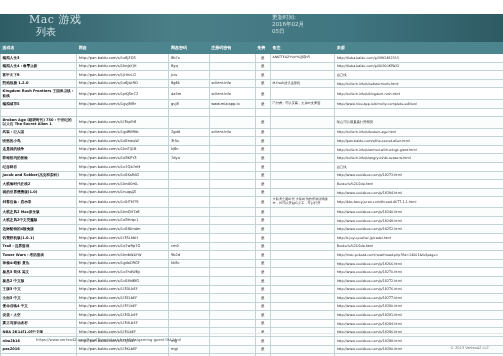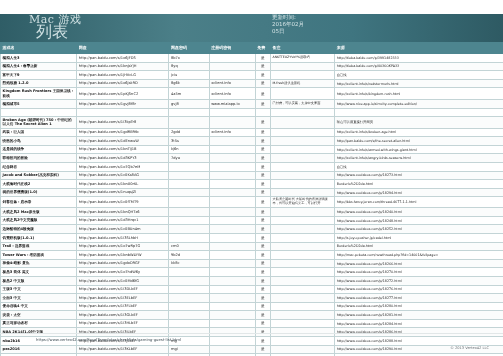--- a/index.html
+++ b/index.html
@@ -18,21 +18,21 @@
   }
   .banner-inner{position:relative;width:503px;height:28px;}
   .title{
     position:absolute;left:29px;top:0px;
     color:#cfe0e2;font-size:11px;line-height:11px;
     font-family:"DejaVu Serif","Liberation Serif",serif;
     letter-spacing:.5px;white-space:nowrap;
   }
   .title2{
     position:absolute;left:36px;top:13px;
-    color:#cfe0e2;font-size:16px;line-height:10px;
+    color:#cfe0e2;font-size:10px;line-height:10px;
     font-family:"DejaVu Serif","Liberation Serif",serif;
     white-space:nowrap;
   }
   .upd{
     position:absolute;left:272px;top:0px;width:120px;
     color:#d3e3e5;font-size:5.5px;line-height:7.2px;
   }
   .upd div{white-space:nowrap;}
 
   

